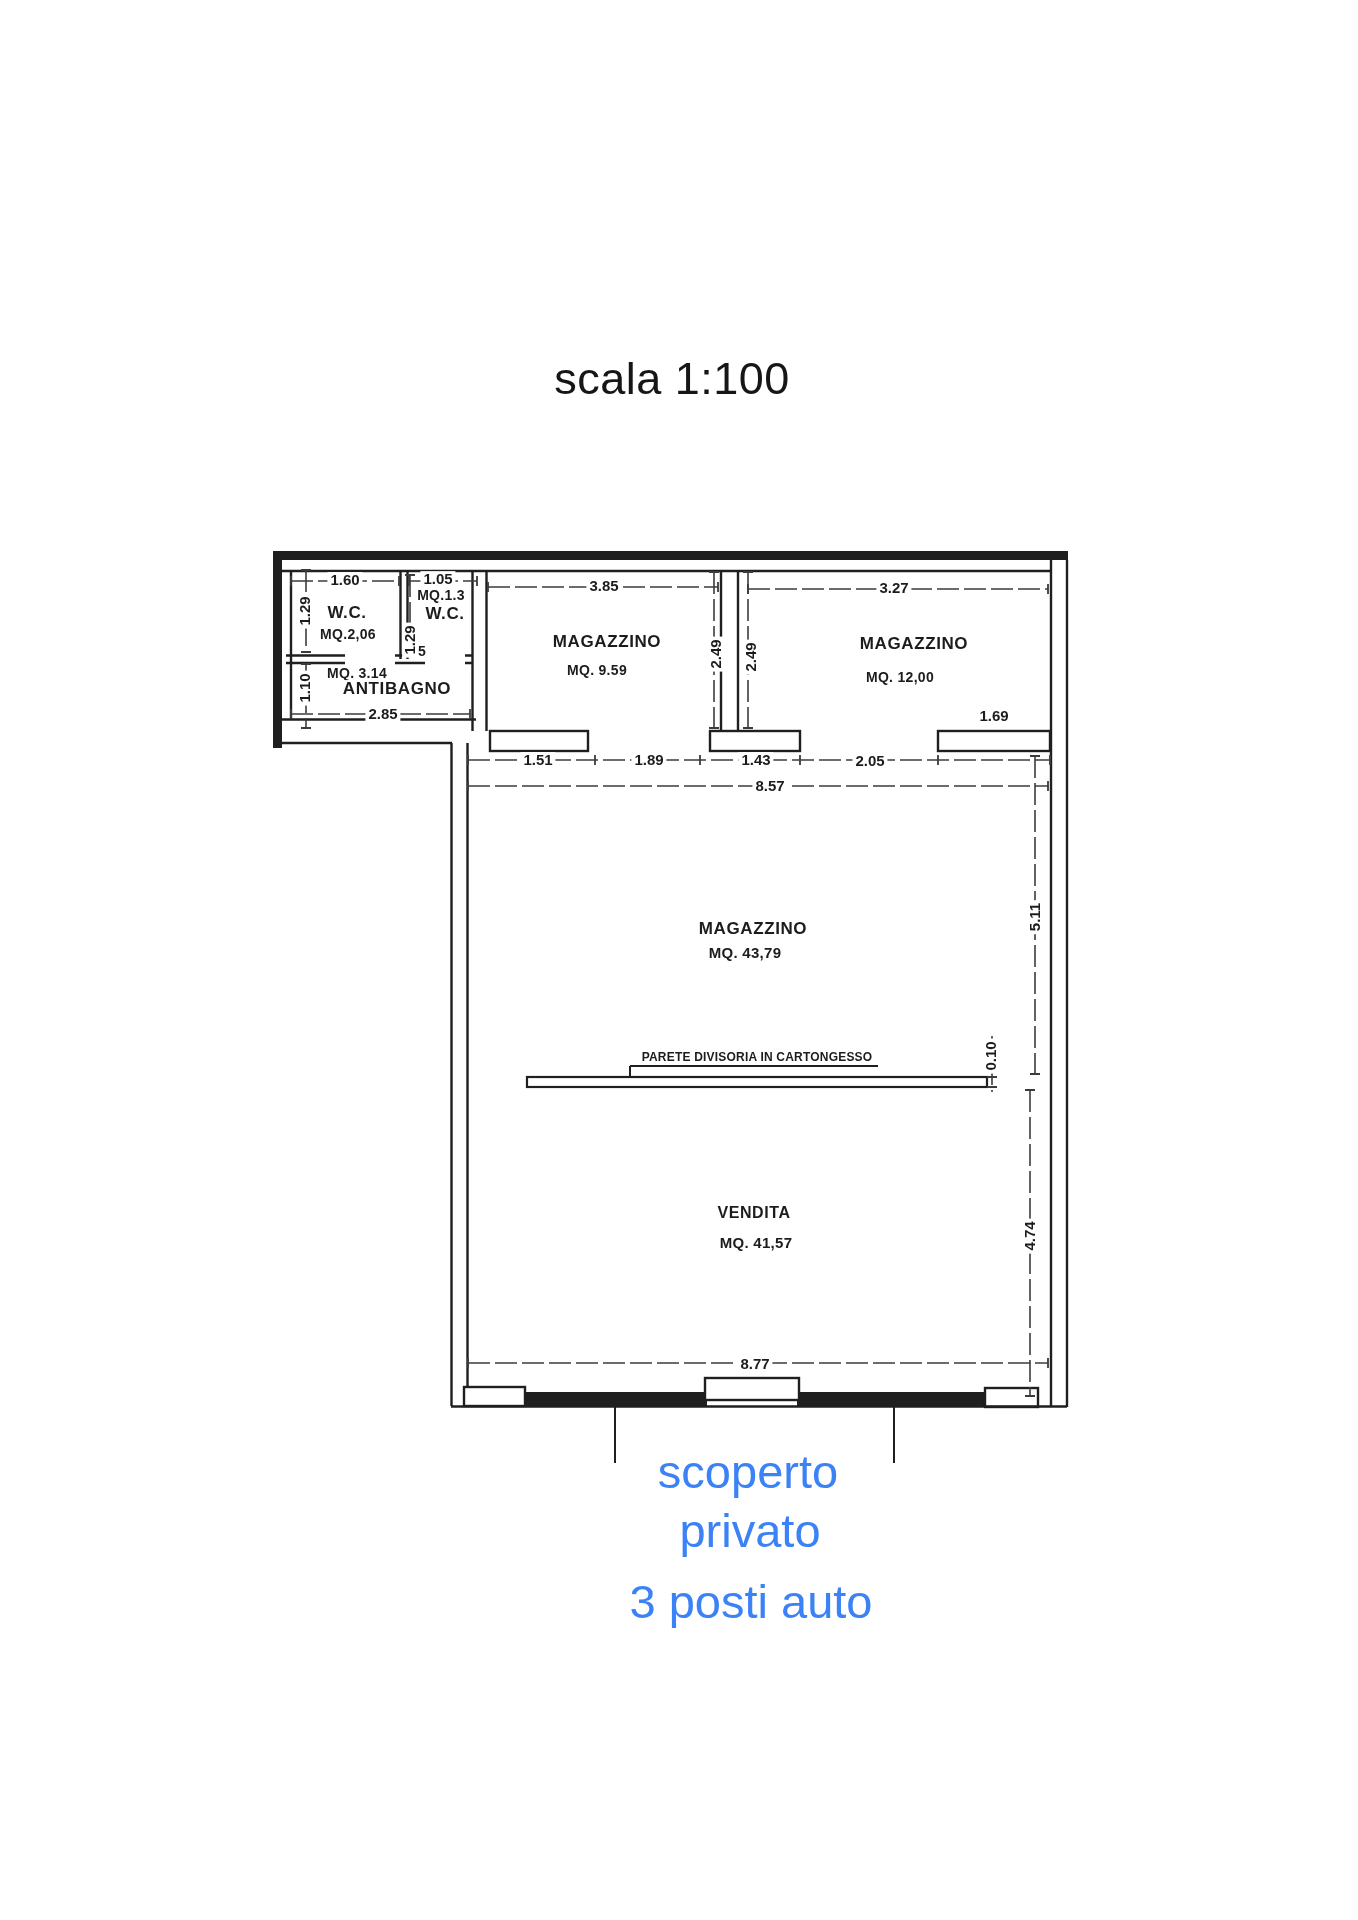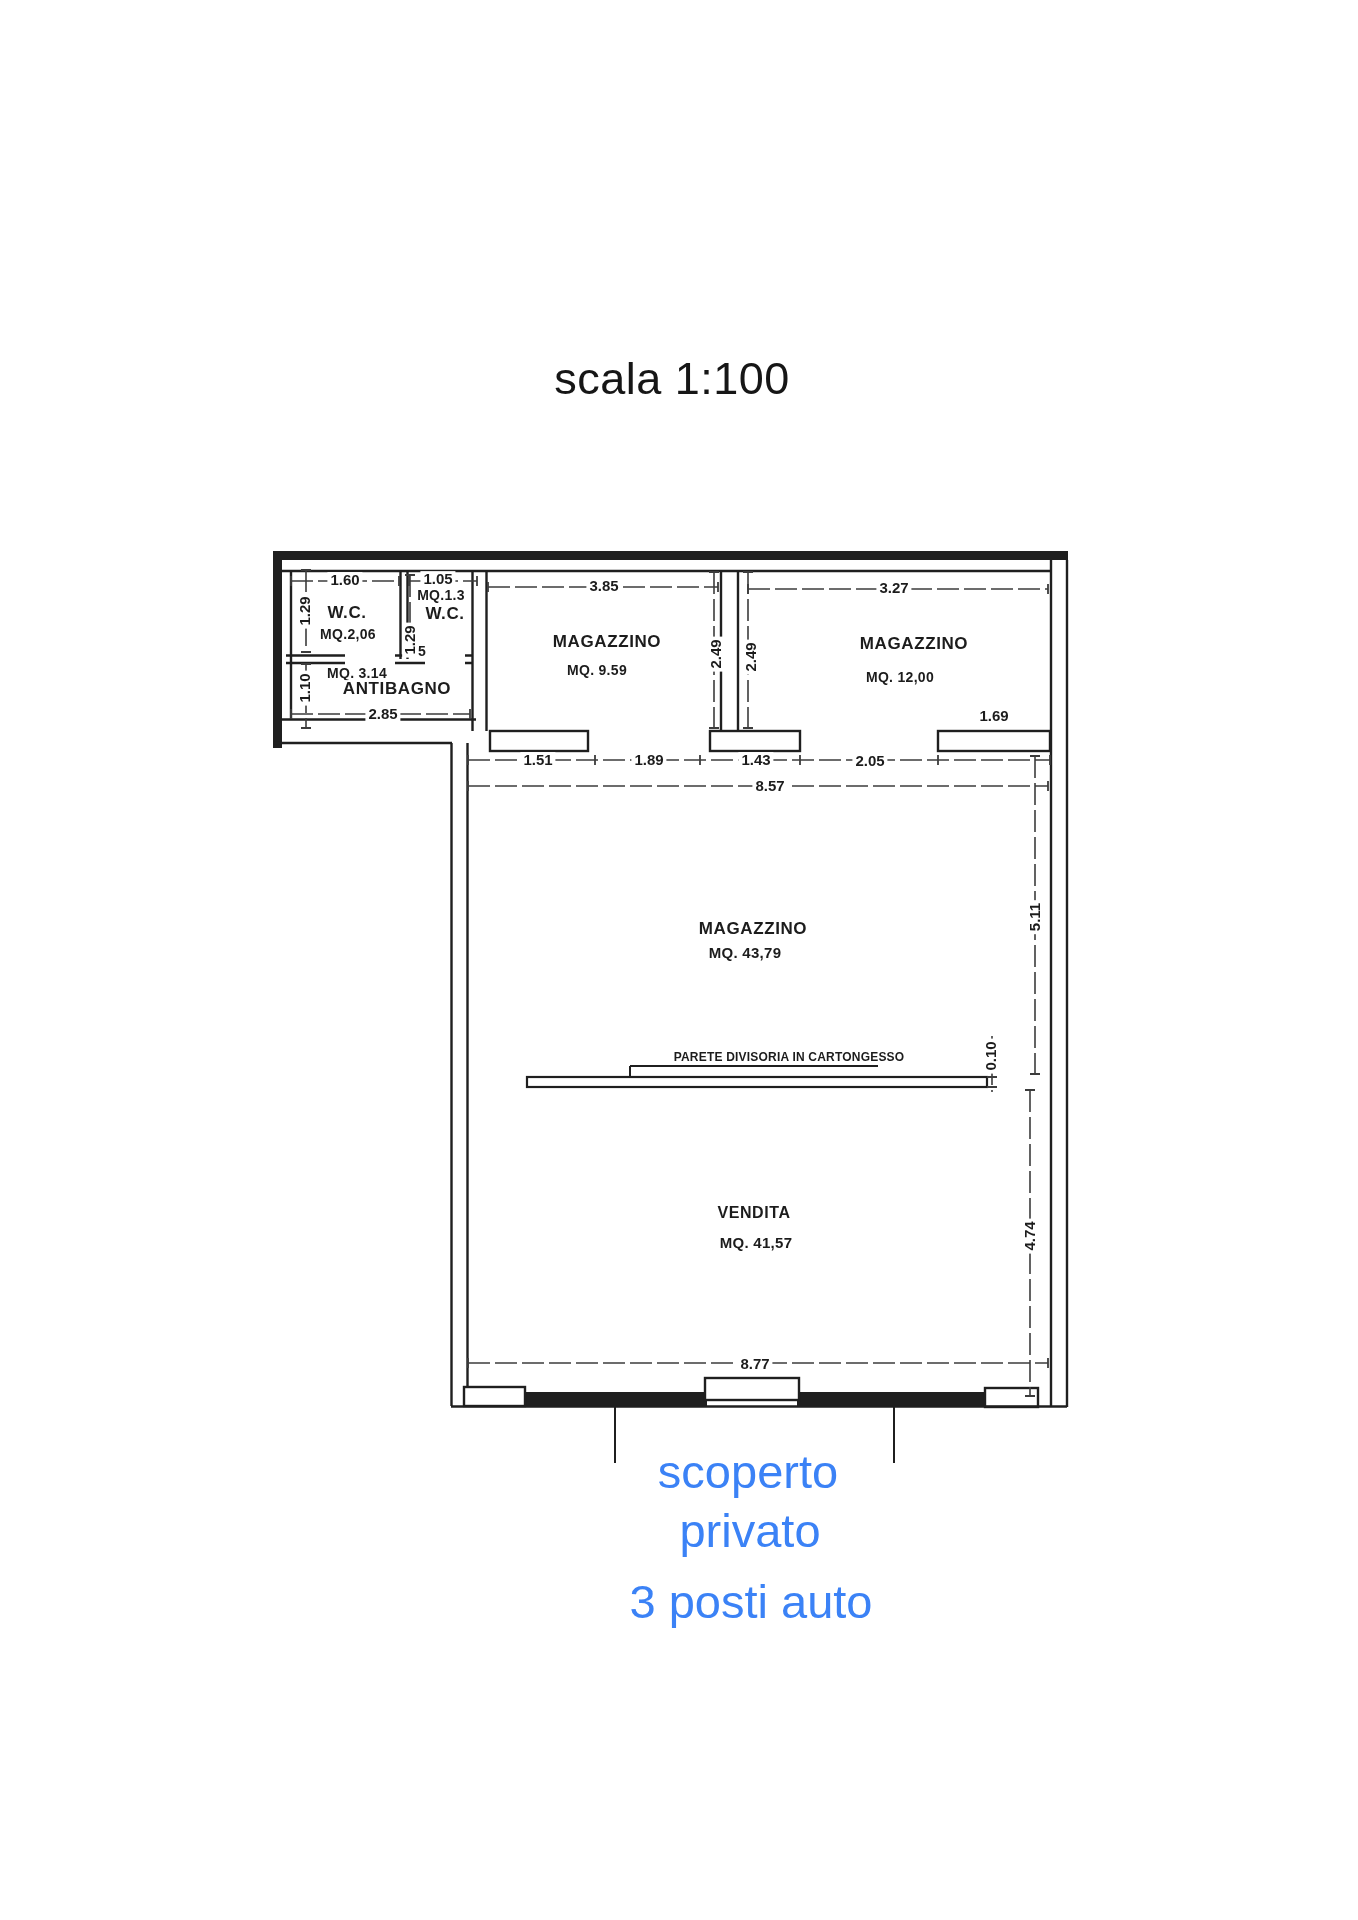--- a/index.html
+++ b/index.html
@@ -27,21 +27,21 @@
     color:#1c1c1c;
     background:#ffffff;
     padding:0 3px;
     line-height:1.05;
     white-space:nowrap;
   }
   .v{transform:translate(-50%,-50%) rotate(-90deg);}
   .room{font-size:17px;letter-spacing:0.6px;}
   .area{font-size:14px;letter-spacing:0.3px;}
   .dim{font-size:15px;}
-  .partition{font-size:12px;letter-spacing:0.2px;background:transparent;margin-left:32px;}
+  .partition{font-size:12px;letter-spacing:0.2px;background:transparent;}
   .wm-line{
     position:absolute;
     transform:translate(-50%,-50%);
     font:400 47px "Liberation Sans",sans-serif;
     color:#3b82f6;
     white-space:nowrap;
   }
 </style>
 </head>
 <body>

